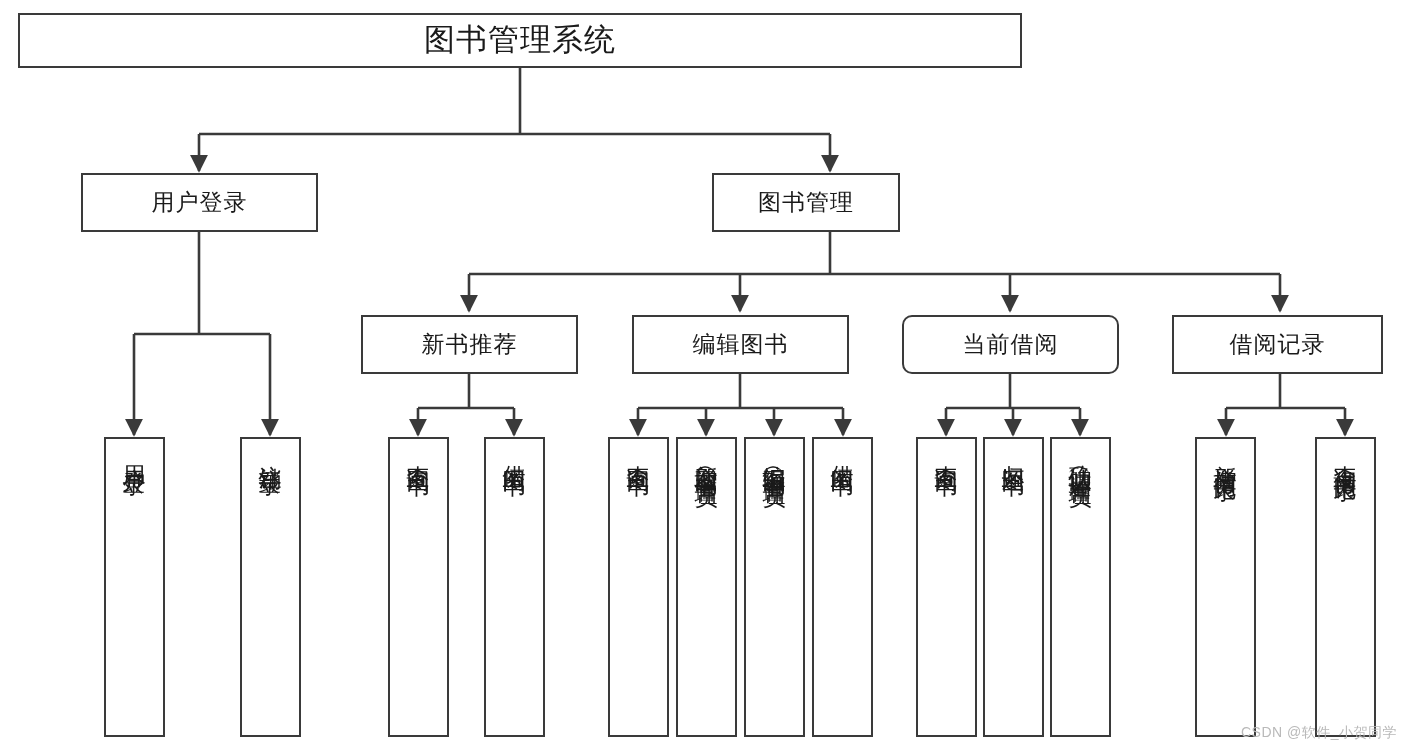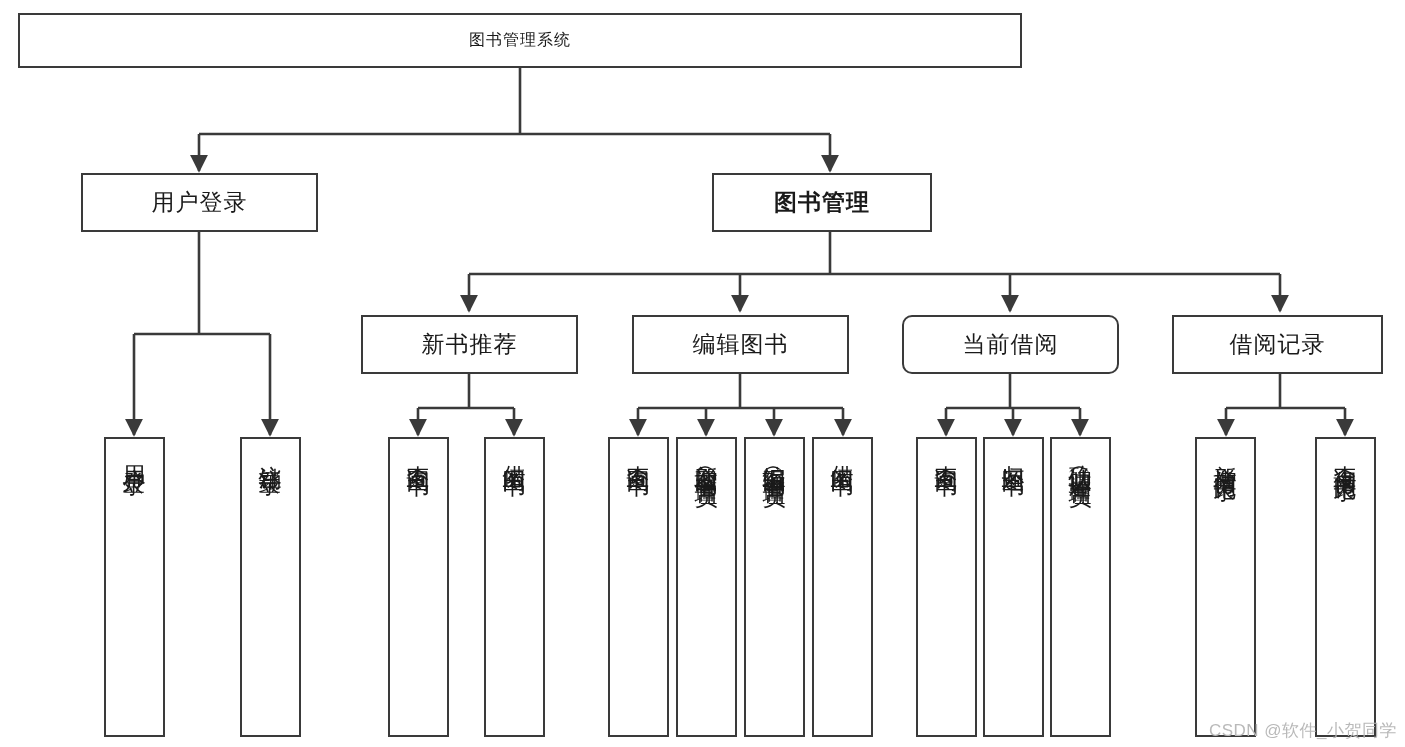--- a/index.html
+++ b/index.html
@@ -40,41 +40,41 @@
     display: block;
     text-align: center;
     line-height: 1.18;
     white-space: pre-line;
   }
   .node.horiz .label {
     font-size: 23px;
     letter-spacing: 1px;
   }
   .node.root .label {
-    font-size: 16px;
+    font-size: 31px;
     letter-spacing: 1px;
   }
   .node.vert {
     align-items: flex-start;
     justify-content: center;
     padding-top: 8px;
   }
   .node.vert .label {
     writing-mode: vertical-rl;
     text-orientation: upright;
     font-size: 23px;
     line-height: 1.05;
     letter-spacing: 3px;
     white-space: nowrap;
   }
   .watermark {
     position: absolute;
     right: 8px;
     bottom: 5px;
-    font-size: 17px;
+    font-size: 14px;
     color: #b9b9b9;
     letter-spacing: 0.5px;
     white-space: nowrap;
   }
 </style>
 </head>
 <body>
 
 <div id="canvas">
 
@@ -128,21 +128,21 @@
     </g>
   </svg>
 
   <div class="node root horiz" style="left:18px; top:13px; width:1004px; height:55px;">
     <span class="label">图书管理系统</span>
   </div>
 
   <div class="node horiz" style="left:81px; top:173px; width:237px; height:59px;">
     <span class="label">用户登录</span>
   </div>
-  <div class="node horiz" style="left:712px; top:173px; width:220px; height:59px;font-weight:bold;">
+  <div class="node horiz" style="left:712px; top:173px; width:188px; height:59px;">
     <span class="label">图书管理</span>
   </div>
 
   <div class="node horiz" style="left:361px; top:315px; width:217px; height:59px;">
     <span class="label">新书推荐</span>
   </div>
   <div class="node horiz" style="left:632px; top:315px; width:217px; height:59px;">
     <span class="label">编辑图书</span>
   </div>
   <div class="node horiz" style="left:902px; top:315px; width:217px; height:59px;border-radius:10px;">

